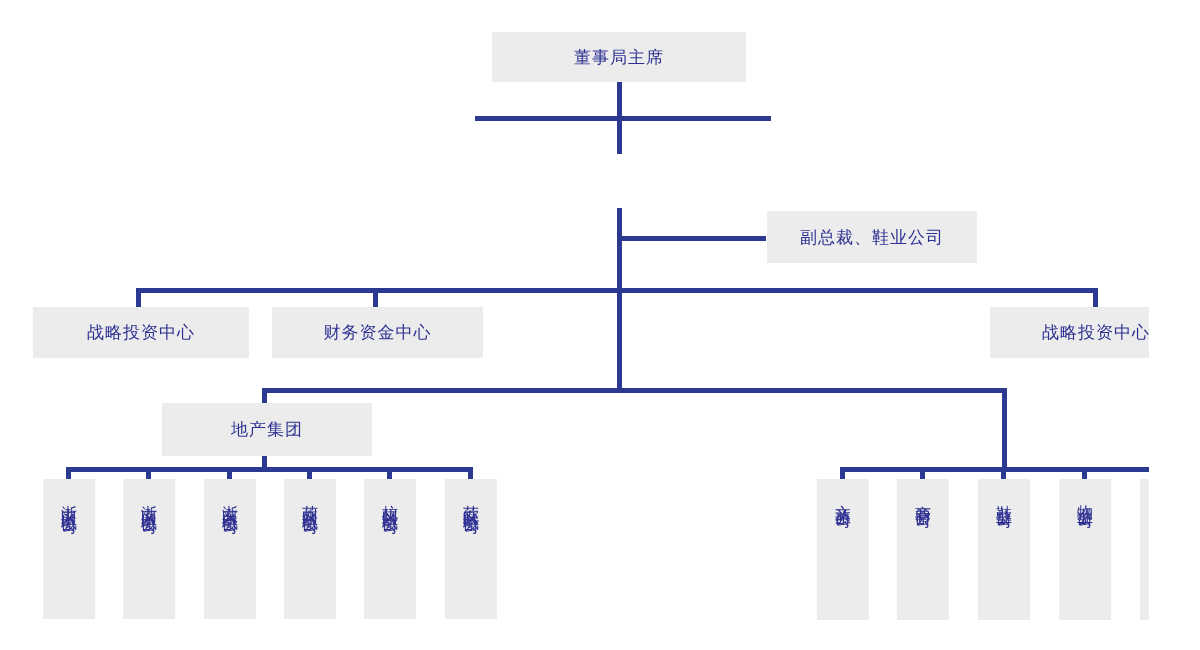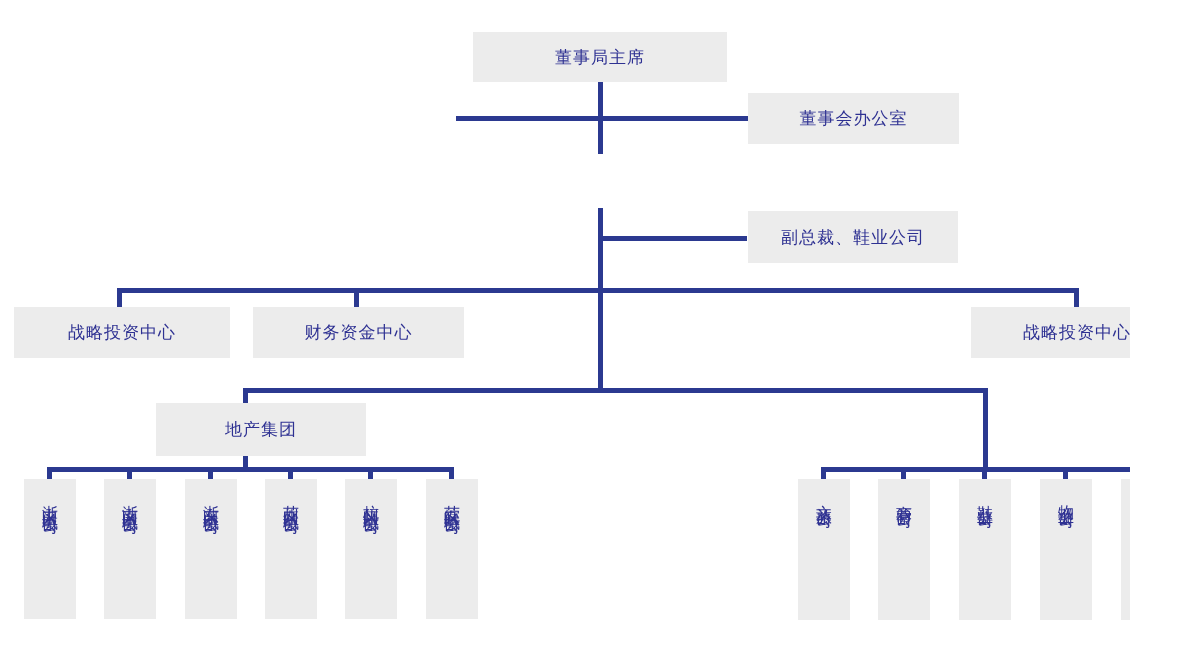--- a/index.html
+++ b/index.html
@@ -3,20 +3,21 @@
 <meta charset="utf-8">
 <style>
   html, body { margin: 0; padding: 0; background: #ffffff; }
   .canvas {
     position: relative;
     width: 1130px;
     height: 650px;
     background: #ffffff;
     font-family: "DejaVu Sans", sans-serif;
     overflow: hidden;
+    margin-left: 19px;
   }
   .node {
     position: absolute;
     background: #ececec;
     color: #2e3192;
     display: flex;
     align-items: center;
     justify-content: center;
     font-size: 17px;
     letter-spacing: 1px;
@@ -70,36 +71,33 @@
   <div class="line" style="left:821px;top:467px;width:329px;height:5px"></div>
   <div class="line" style="left:821px;top:467px;width:5px;height:12px"></div>
   <div class="line" style="left:901px;top:467px;width:5px;height:12px"></div>
   <div class="line" style="left:982px;top:467px;width:5px;height:12px"></div>
   <div class="line" style="left:1063px;top:467px;width:5px;height:12px"></div>
   <div class="line" style="left:1144px;top:467px;width:5px;height:12px"></div>
 
   <div class="node" style="left:473px;top:32px;width:254px;height:50px">
       <span>董事局主席</span>
     </div>
-  <div class="node" style="left:748px;top:93px;width:211px;height:51px">
-      <span>董事会办公室</span>
-    </div>
   <div class="node" style="left:748px;top:211px;width:210px;height:52px">
       <span>副总裁、鞋业公司</span>
     </div>
   <div class="node" style="left:14px;top:307px;width:216px;height:51px">
       <span>战略投资中心</span>
     </div>
   <div class="node" style="left:253px;top:307px;width:211px;height:51px">
       <span>财务资金中心</span>
     </div>
   <div class="node" style="left:971px;top:307px;width:212px;height:51px">
       <span>战略投资中心</span>
     </div>
-  <div class="node" style="left:156px;top:403px;width:210px;height:53px">
+  <div class="node" style="left:143px;top:403px;width:210px;height:53px">
       <span>地产集团</span>
     </div>
 
   <div class="node vert" style="left:24px;top:479px;width:52px;height:140px">
       <span>浙中区域公司</span>
     </div>
   <div class="node vert" style="left:104px;top:479px;width:52px;height:140px">
       <span>浙南区域公司</span>
     </div>
   <div class="node vert" style="left:185px;top:479px;width:52px;height:140px">

